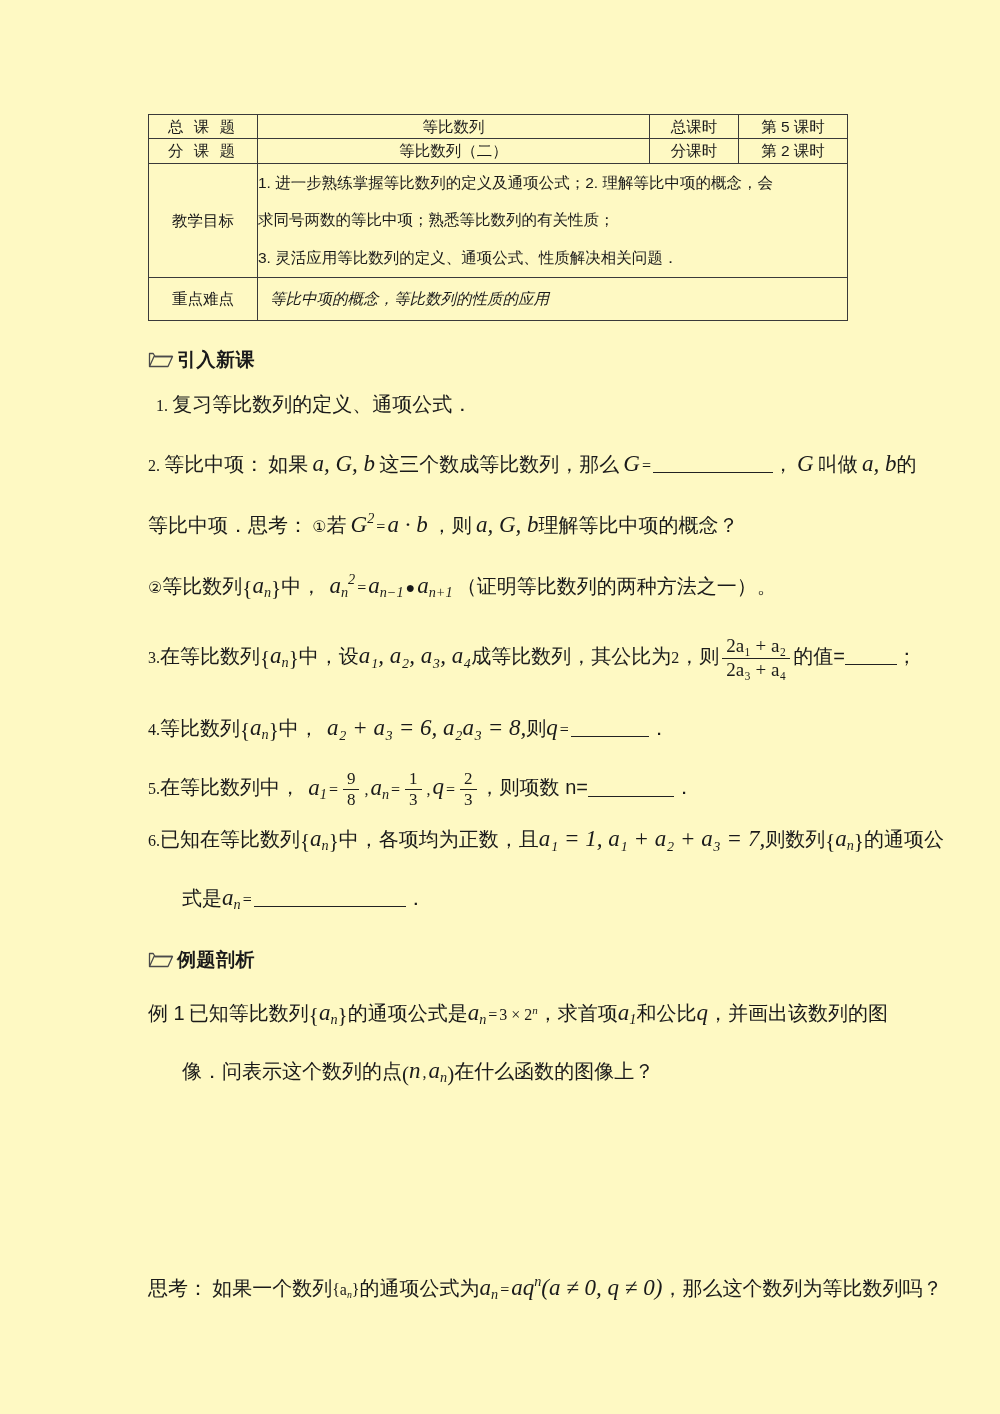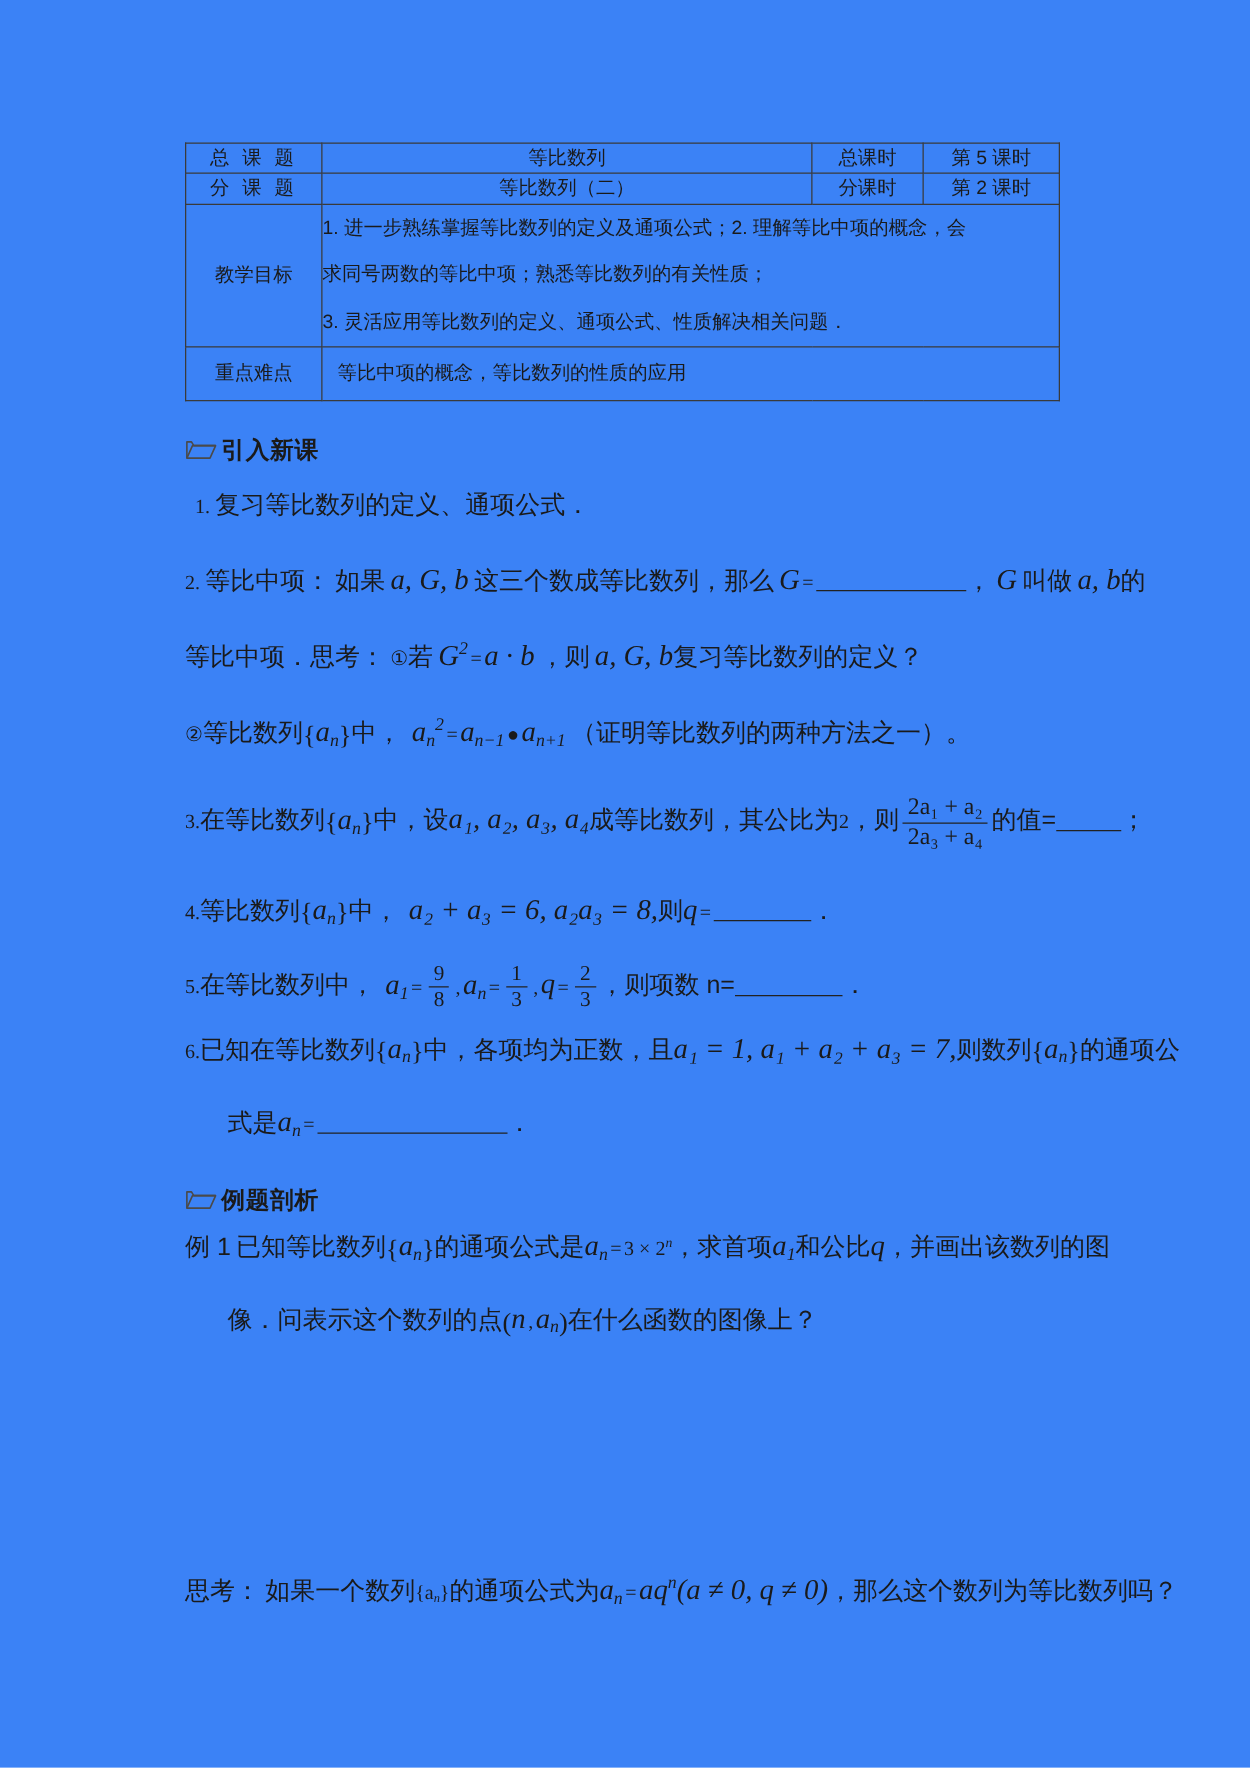--- a/index.html
+++ b/index.html
@@ -13,21 +13,21 @@
     font-family: "Liberation Serif", "DejaVu Serif", serif;
     color: #1a1a1a;
     position: relative;
     overflow: hidden;
   }
   .page {
     position: absolute;
     left: 0; top: 0;
     width: 1000px;
     height: 1414px;
-    background: #3b82f6;
+    background: #fef9c3;
   }
   .content {
     position: absolute;
     left: 148px;
     top: 114px;
     width: 700px;
   }
 
   
   table.info {
@@ -71,20 +71,21 @@
     padding: 10px 12px 12px 12px;
     font-family: "Liberation Sans", "DejaVu Sans", sans-serif;
     font-size: 15px;
   }
   td.body .ln {
     line-height: 2.45;
     white-space: nowrap;
   }
   td.body.single {
     padding: 9px 12px;
+    font-style: italic;
   }
 
   
   .sec-head {
     margin: 26px 0 8px 0;
     display: flex;
     align-items: center;
     font-family: "Liberation Sans", "DejaVu Sans", sans-serif;
     font-weight: bold;
     font-size: 19px;
@@ -244,21 +245,21 @@
     <i class="v">G</i>
     <span class="cn">叫做</span>
     <i class="v">a, b</i><span class="cn">的</span>
   </div>
 
   <div class="q row tall">
     <span class="cn">等比中项．思考：</span>
     <span class="circnum">①</span><span class="cn">若</span>
     <i class="v">G<sup>2</sup></i><span class="op">=</span><i class="v">a · b</i>
     <span class="cn">，则</span>
-    <i class="v">a, G, b</i><span class="cn">复习等比数列的定义？</span>
+    <i class="v">a, G, b</i><span class="cn">理解等比中项的概念？</span>
   </div>
 
   <div class="q row tall">
     <span class="circnum">②</span><span class="cn">等比数列</span><span class="brace">{</span><i class="v">a<sub>n</sub></i><span class="brace">}</span><span class="cn">中，</span>
     &nbsp;<i class="v">a<sub>n</sub><sup>2</sup></i><span class="op">=</span><i class="v">a<sub>n−1</sub></i><span class="op">●</span><i class="v">a<sub>n+1</sub></i>
     <span class="cn">（证明等比数列的两种方法之一）。</span>
   </div>
 
   <div class="q row tall" style="margin-top:34px;">
     <span class="num">3.</span><span class="cn">在等比数列</span><span class="brace">{</span><i class="v">a<sub>n</sub></i><span class="brace">}</span><span class="cn">中，设</span><i class="v">a₁, a₂, a₃, a₄</i><span class="cn">成等比数列，其公比为</span><span class="num">2</span><span class="cn">，则</span><span class="frac big"><span class="nu">2a₁ + a₂</span><span class="de">2a₃ + a₄</span></span><span class="cn">的值=</span><span class="blank w2"></span><span class="cn">；</span>
@@ -285,21 +286,21 @@
   <div class="sec-head" style="margin-top:34px;">
     <span class="folder-icon">
       <svg viewBox="0 0 26 19" width="26" height="19" aria-hidden="true">
         <path d="M1.5 3.5 L1.5 16.5 L20 16.5 L24.5 6.5 L7 6.5 L5.2 3.5 Z" fill="none" stroke="#4a4a4a" stroke-width="1.3" stroke-linejoin="round"></path>
         <path d="M1.5 16.5 L6 6.5 L24.5 6.5" fill="none" stroke="#4a4a4a" stroke-width="1.3" stroke-linejoin="round"></path>
       </svg>
     </span>
     <span>例题剖析</span>
   </div>
 
-  <div class="q row tall" style="margin-top:8px;">
+  <div class="q row tall" style="margin-top:24px;">
     <span class="cn">例 1</span>
     <span class="cn">已知等比数列</span><span class="brace">{</span><i class="v">a<sub>n</sub></i><span class="brace">}</span><span class="cn">的通项公式是</span><i class="v">a<sub>n</sub></i><span class="op">=</span><span class="num">3 × 2</span><i class="v" style="font-size:11px; vertical-align:0.55em;">n</i><span class="cn">，求首项</span><i class="v">a<sub>1</sub></i><span class="cn">和公比</span><i class="v">q</i><span class="cn">，并画出该数列的图</span>
   </div>
 
   <div class="q row tall indent" style="margin-top:26px;">
     <span class="cn">像．问表示这个数列的点</span><span class="paren">(</span><i class="v">n</i><span class="op">,</span><i class="v">a<sub>n</sub></i><span class="paren">)</span><span class="cn">在什么函数的图像上？</span>
   </div>
 
   <div class="spacer-work"></div>
 

